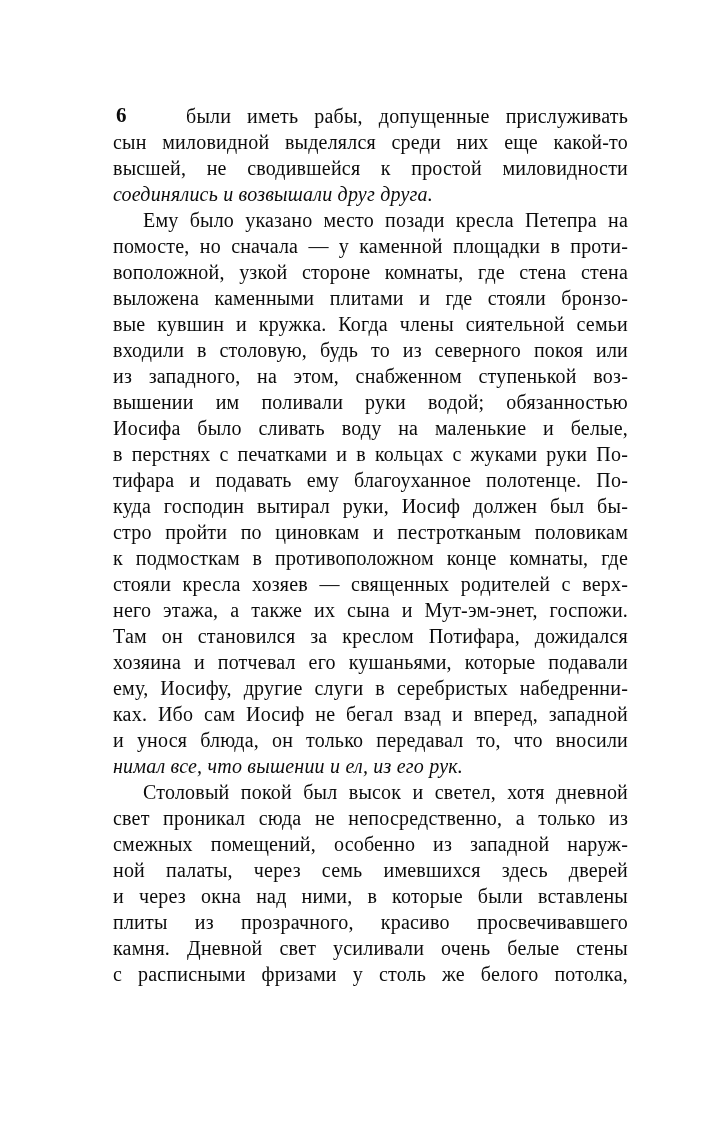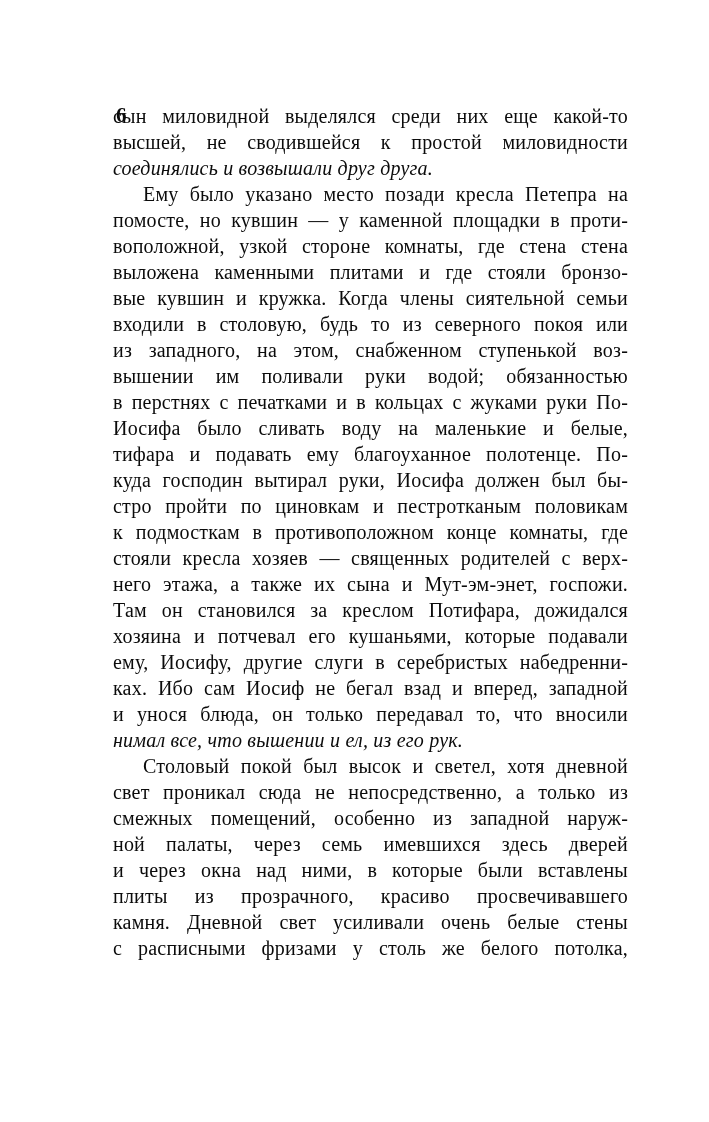--- a/index.html
+++ b/index.html
@@ -46,38 +46,39 @@
     .line.indent { padding-left: 30px; }
   </style>
 </head>
 <body>
 
 <div class="page">
   <div class="textblock">
     <div class="pagenum">6</div>
 
     <div class="para">
+      <div class="line hang">были иметь рабы, допущенные прислуживать</div>
       <div class="line">сын миловидной выделялся среди них еще какой-то</div>
       <div class="line">высшей, не сводившейся к простой миловидности</div>
       <div class="line last">соединялись и возвышали друг друга.</div>
     </div>
 
     <div class="para">
       <div class="line indent">Ему было указано место позади кресла Петепра на</div>
-      <div class="line">помосте, но кувшин — у каменной площадки в проти-</div>
+      <div class="line">помосте, но сначала — у каменной площадки в проти-</div>
       <div class="line">воположной, узкой стороне комнаты, где стена стена</div>
       <div class="line">выложена каменными плитами и где стояли бронзо-</div>
       <div class="line">вые кувшин и кружка. Когда члены сиятельной семьи</div>
       <div class="line">входили в столовую, будь то из северного покоя или</div>
       <div class="line">из западного, на этом, снабженном ступенькой воз-</div>
       <div class="line">вышении им поливали руки водой; обязанностью</div>
+      <div class="line">Иосифа было сливать воду на маленькие и белые,</div>
       <div class="line">в перстнях с печатками и в кольцах с жуками руки По-</div>
-      <div class="line">Иосифа было сливать воду на маленькие и белые,</div>
       <div class="line">тифара и подавать ему благоуханное полотенце. По-</div>
-      <div class="line">куда господин вытирал руки, Иосифа должен был бы-</div>
+      <div class="line">куда господин вытирал руки, Иосиф должен был бы-</div>
       <div class="line">стро пройти по циновкам и пестротканым половикам</div>
       <div class="line">к подмосткам в противоположном конце комнаты, где</div>
       <div class="line">стояли кресла хозяев — священных родителей с верх-</div>
       <div class="line">него этажа, а также их сына и Мут-эм-энет, госпожи.</div>
       <div class="line">Там он становился за креслом Потифара, дожидался</div>
       <div class="line">хозяина и потчевал его кушаньями, которые подавали</div>
       <div class="line">ему, Иосифу, другие слуги в серебристых набедренни-</div>
       <div class="line">ках. Ибо сам Иосиф не бегал взад и вперед, западной</div>
       <div class="line">и унося блюда, он только передавал то, что вносили</div>
       <div class="line last">нимал все, что вышении и ел, из его рук.</div>

